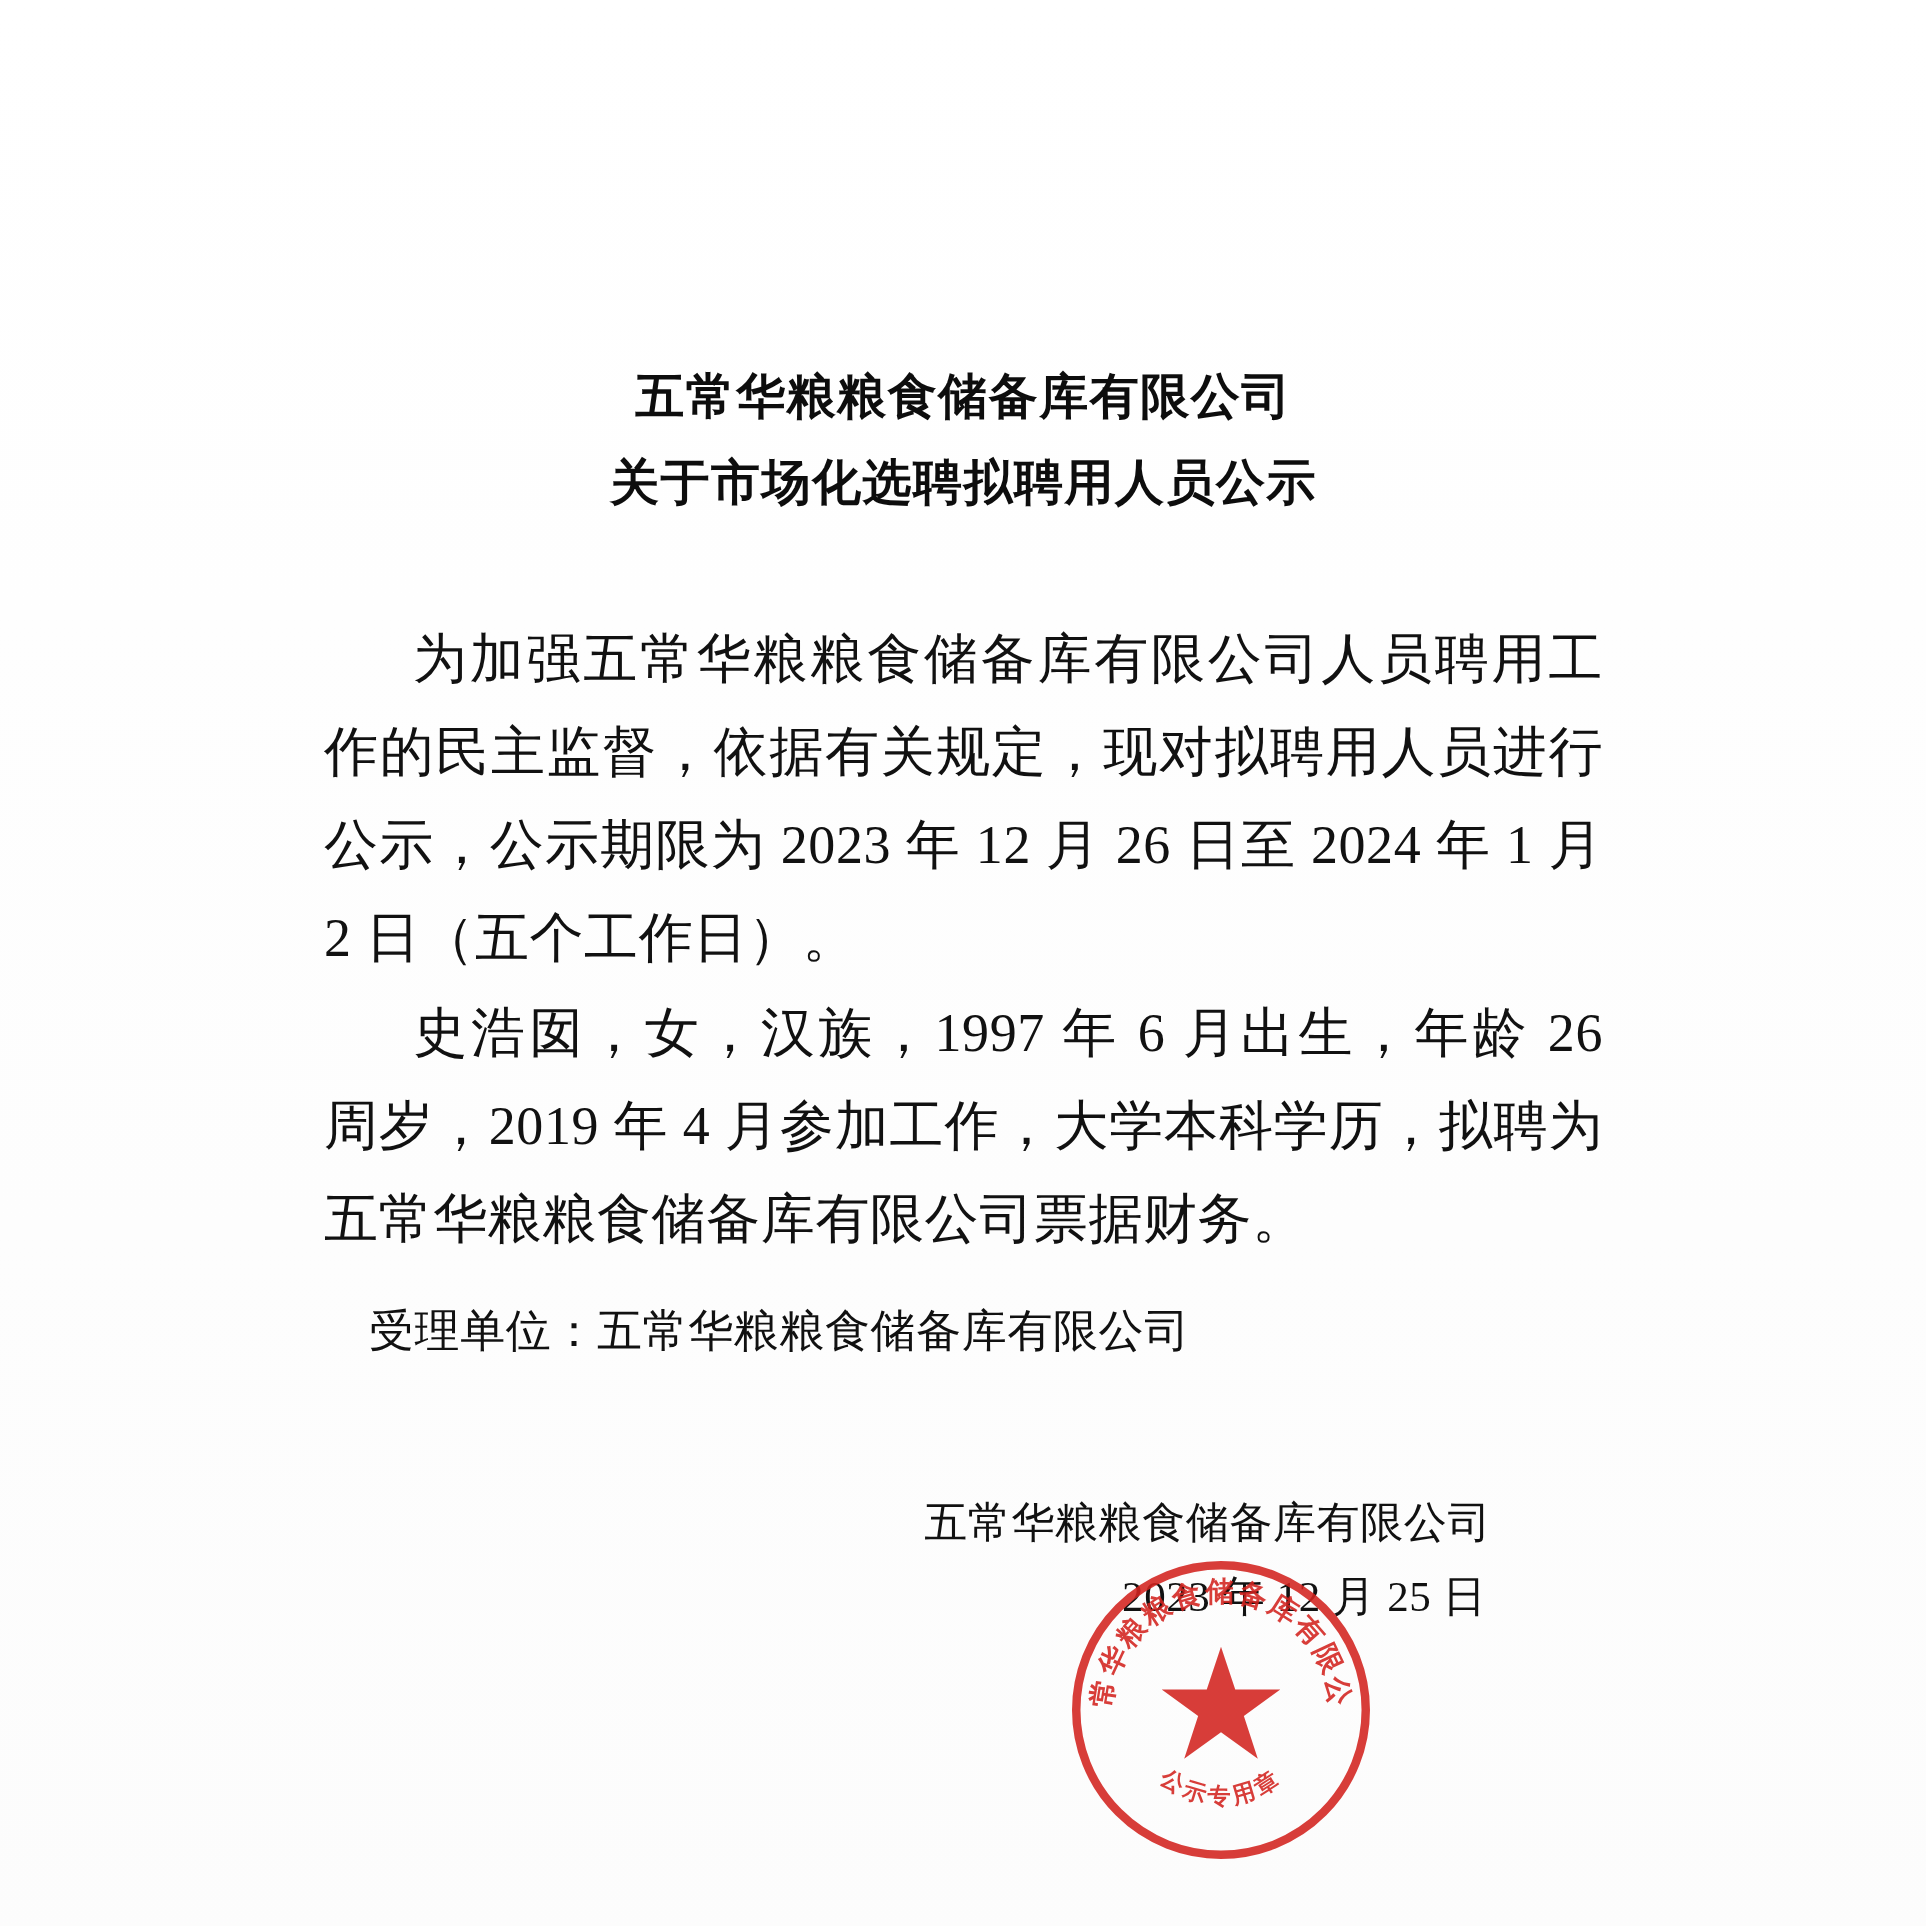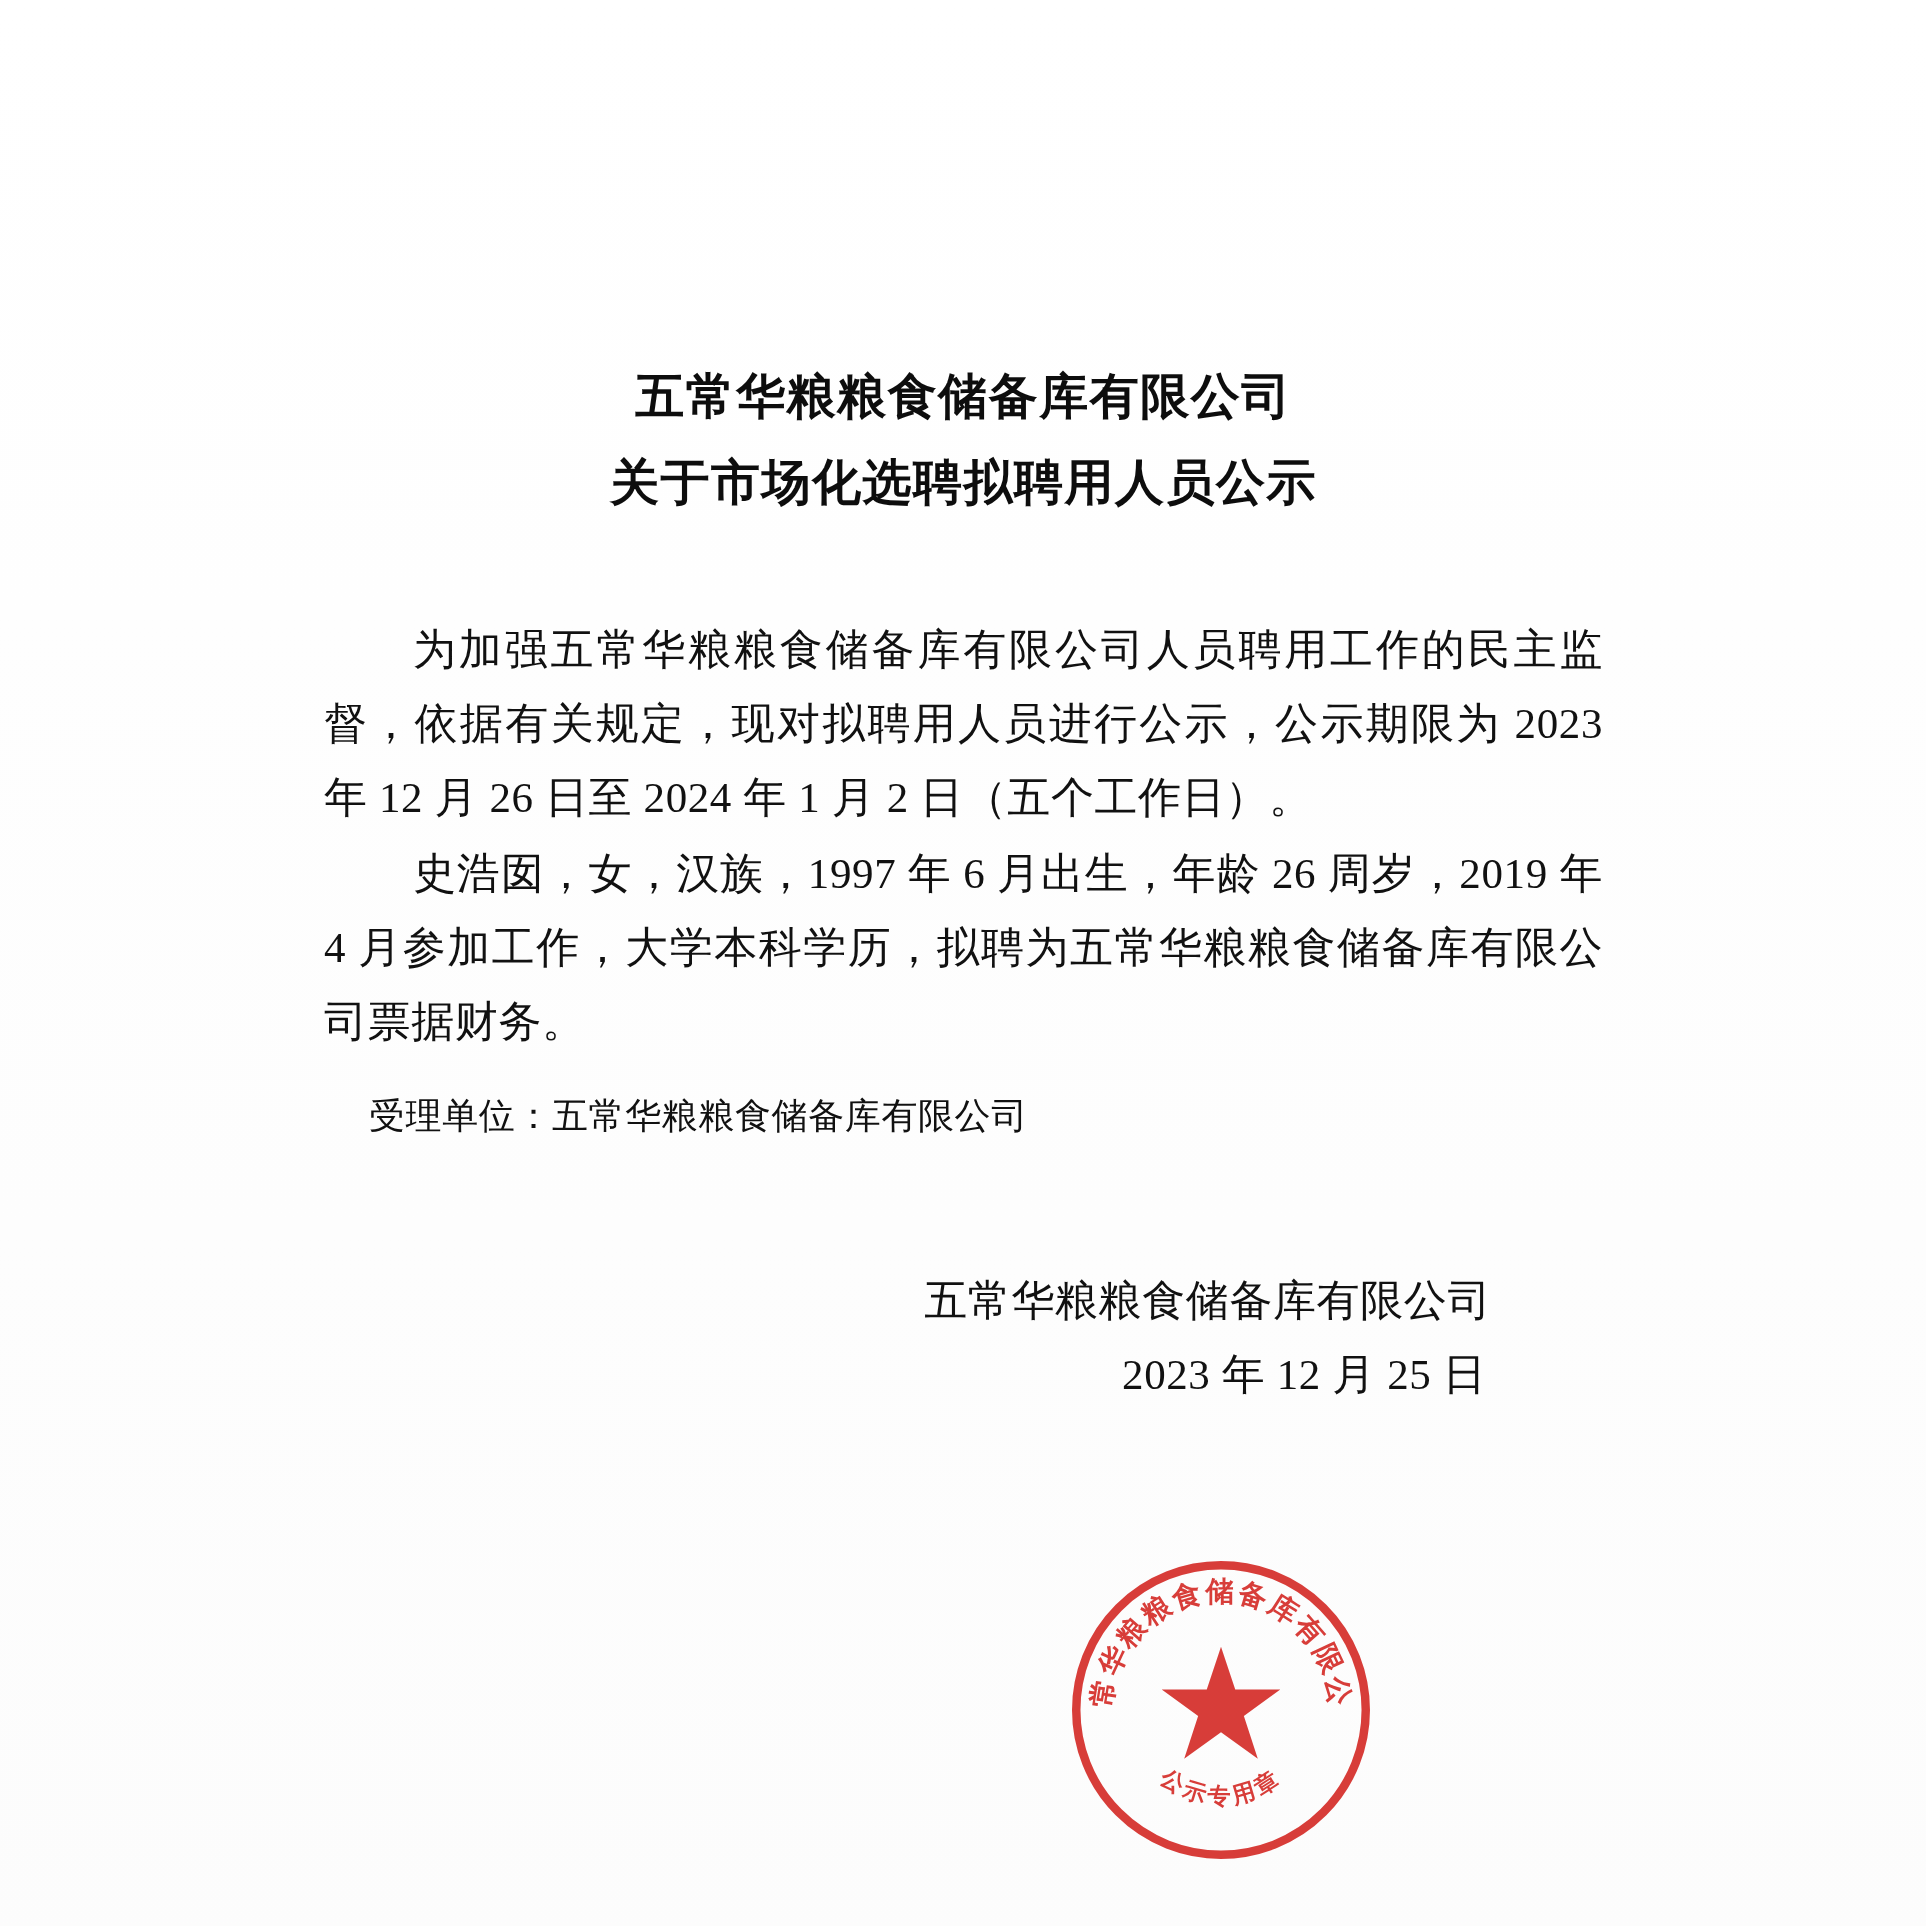--- a/index.html
+++ b/index.html
@@ -48,36 +48,36 @@
     line-height: 1.42;
     letter-spacing: 1.5px;
     color: #0d0d0d;
   }
   .title-line-2 {
     margin-top: 16px;
   }
 
   .body-block {
     margin-top: 96px;
-    font-size: 43px;
+    font-size: 54px;
     line-height: 1.72;
     letter-spacing: 0.6px;
     color: #111111;
   }
 
   .para {
     text-indent: 89px;
     text-align: justify;
     text-justify: inter-ideograph;
     margin: 0 0 2.3px 0;
   }
 
   .signature-block {
     margin-top: 27px;
-    font-size: 36px;
+    font-size: 45px;
     line-height: 1.72;
     letter-spacing: 0.6px;
   }
   .sig-line {
     text-indent: 45px;
   }
   .sig-spaced-label {
     letter-spacing: 0.6px;
   }
   .gap-wide {

